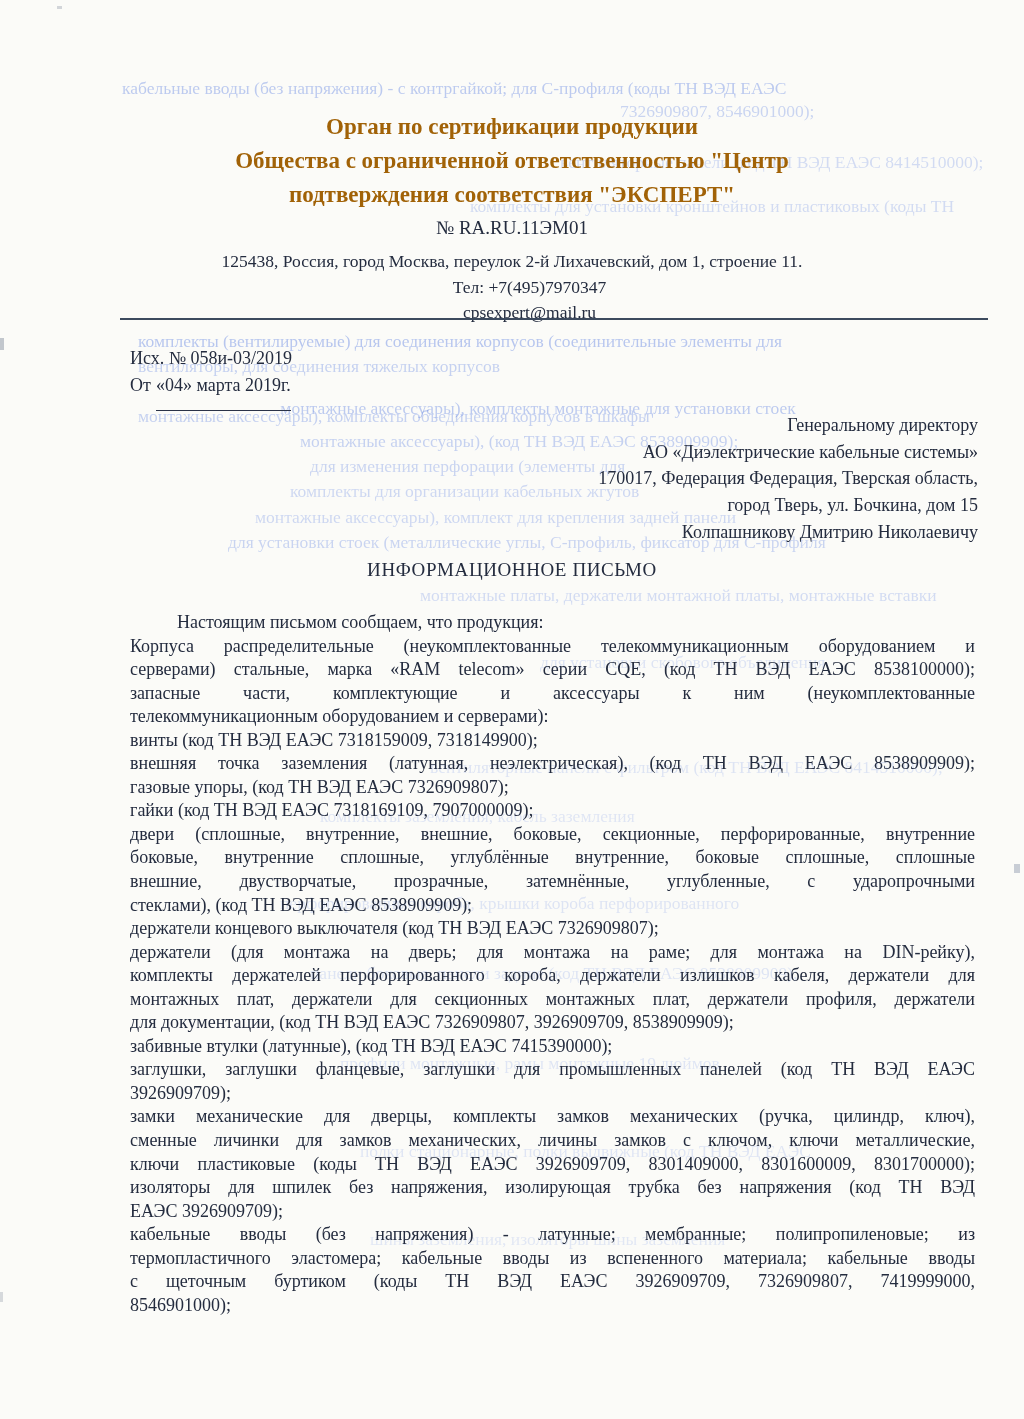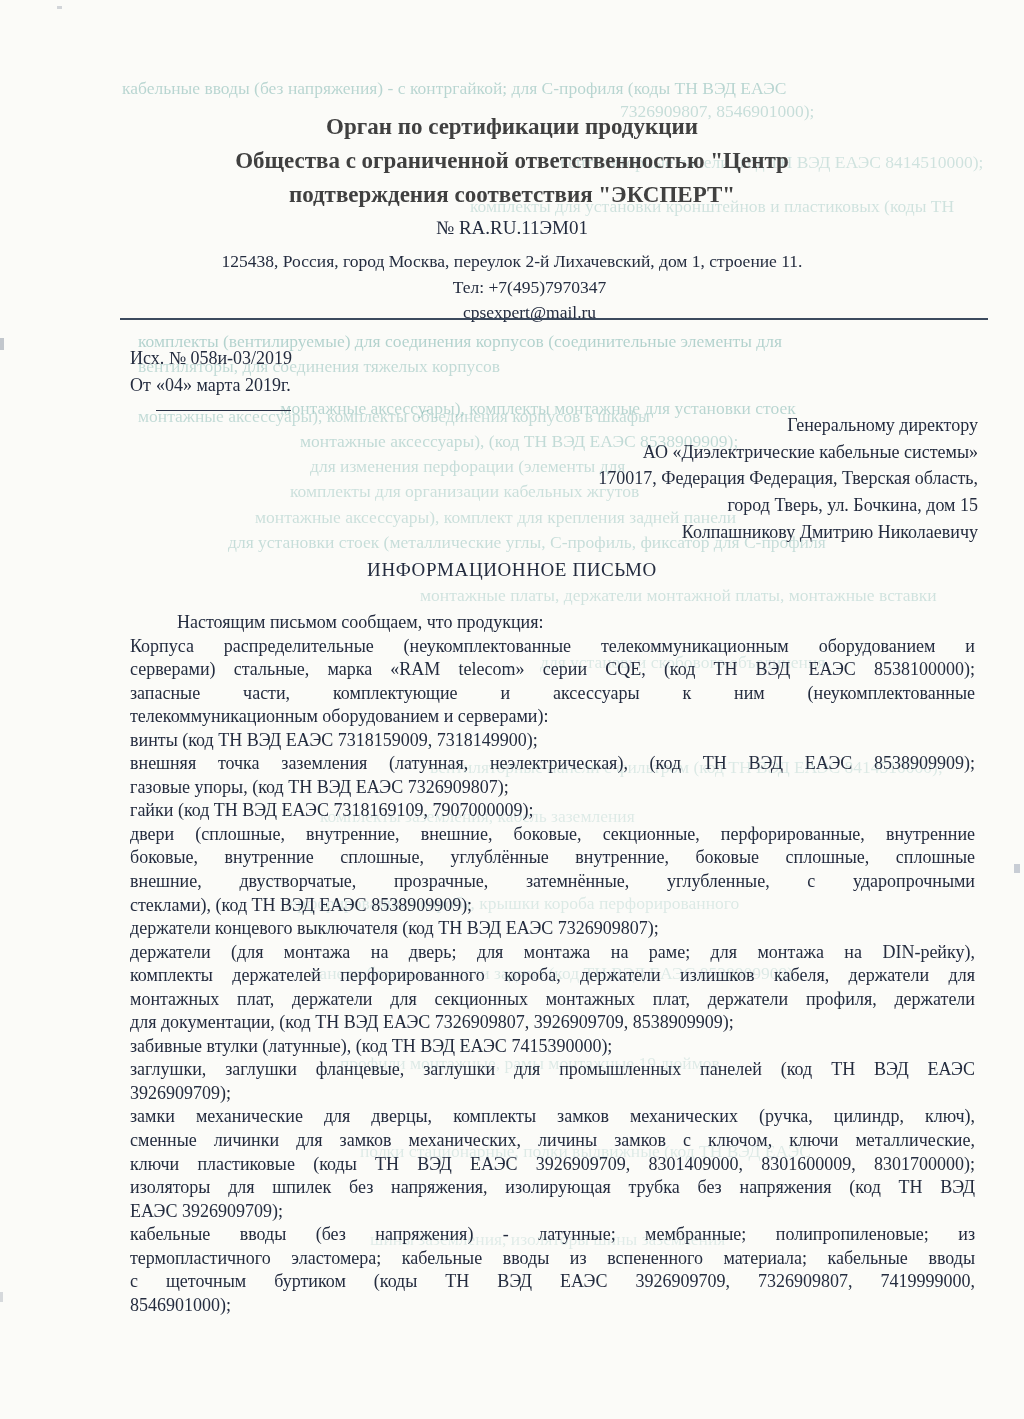--- a/index.html
+++ b/index.html
@@ -6,27 +6,27 @@
   .page {
     position:relative; width:1024px; height:1419px; margin:0 auto;
     background:#fbfbf8;
     font-family:"Liberation Serif","DejaVu Serif",serif;
     color:#242c3f; overflow:hidden;
   }
 
   
   .bleed {
     position:absolute; white-space:nowrap; overflow:hidden;
-    font-size:17.5px; line-height:20px; color:#0f766e;
+    font-size:17.5px; line-height:20px; color:#1d4ed8;
     filter:blur(0.7px); pointer-events:none;
   }
 
   
   .letterhead { position:absolute; top:110px; left:0; width:100%; text-align:center; }
-  .org  { font-weight:bold; font-size:23px; line-height:34px; color:#404040; }
+  .org  { font-weight:bold; font-size:23px; line-height:34px; color:#a16207; }
   .reg  { font-size:19px; line-height:25px; margin-top:3px; }
   .addr { font-size:17.5px; line-height:25.5px; margin-top:9px; }
   .contact { font-size:17.5px; line-height:25.5px;padding-left:35px; }
 
   .rule { position:absolute; top:318px; left:120px; width:868px; height:2px;
           background:#3c4a5e; }
 
   
   .refblock { position:absolute; top:345px; left:130px; font-size:18px; line-height:27px; }
   .u { border-bottom:1.6px solid #2b3348; padding-bottom:15px; margin-left:5px; }

